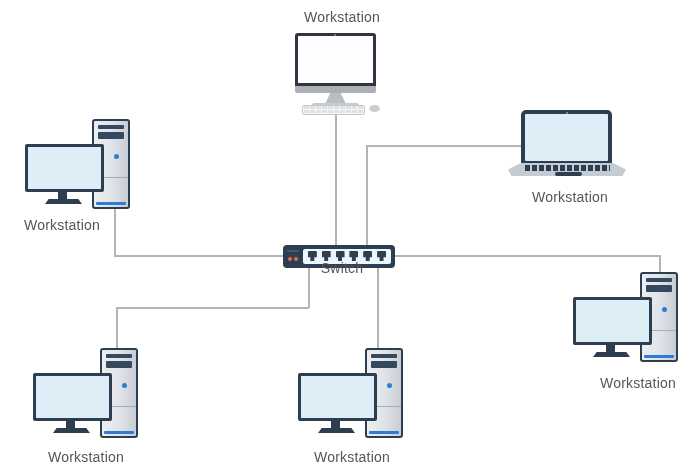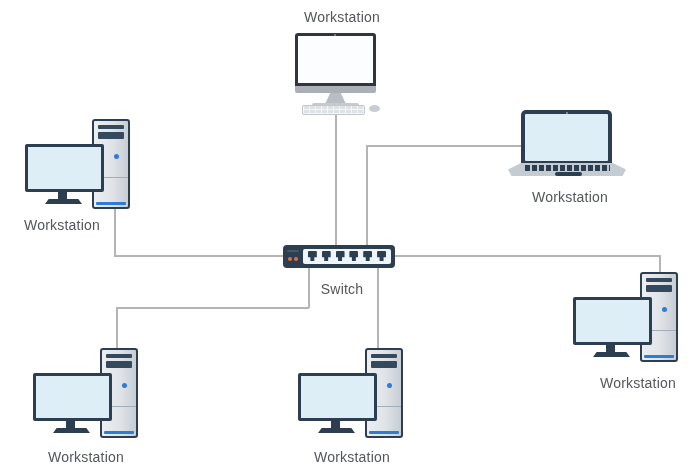--- a/index.html
+++ b/index.html
@@ -137,21 +137,21 @@
     <div class="led l2"></div>
     <div class="port-panel">
       <div class="port"></div>
       <div class="port"></div>
       <div class="port"></div>
       <div class="port"></div>
       <div class="port"></div>
       <div class="port"></div>
     </div>
   </div>
-  <div class="lbl" style="left:262px;top:281px;">Switch</div>
+  <div class="lbl" style="left:262px;top:260px;">Switch</div>
 
   <div class="desktop" style="left:573px;top:272px;">
     <div class="tower">
       <div class="slot s1"></div>
       <div class="slot s2"></div>
       <div class="power-dot"></div>
       <div class="tower-divider"></div>
       <div class="blue-stripe"></div>
     </div>
     <div class="monitor"></div>

